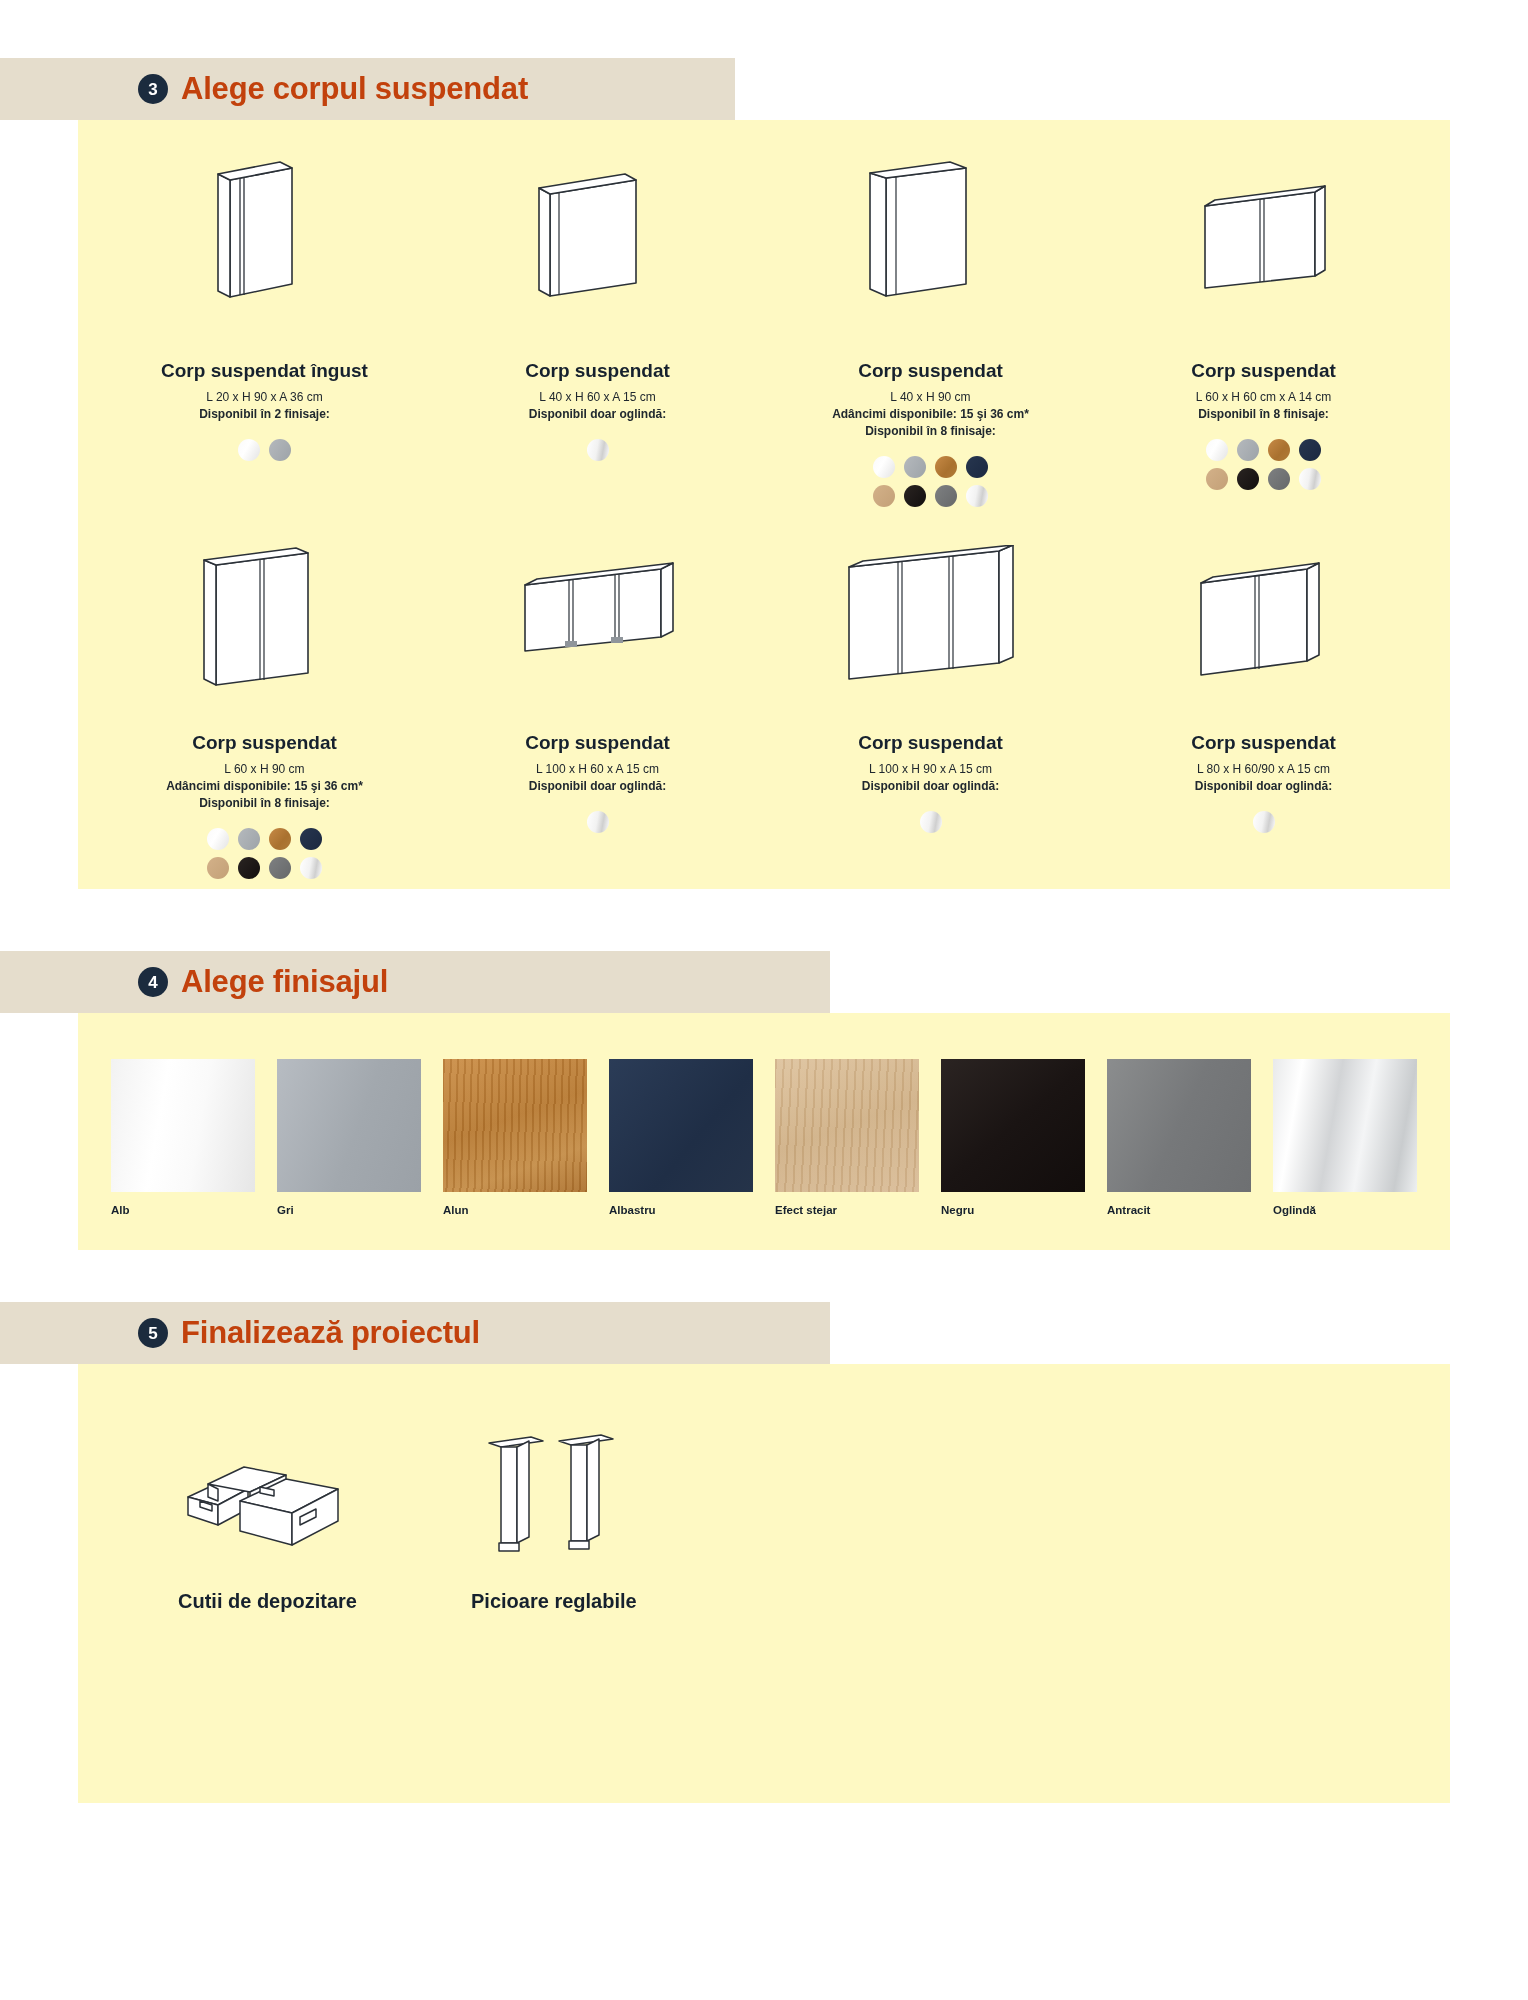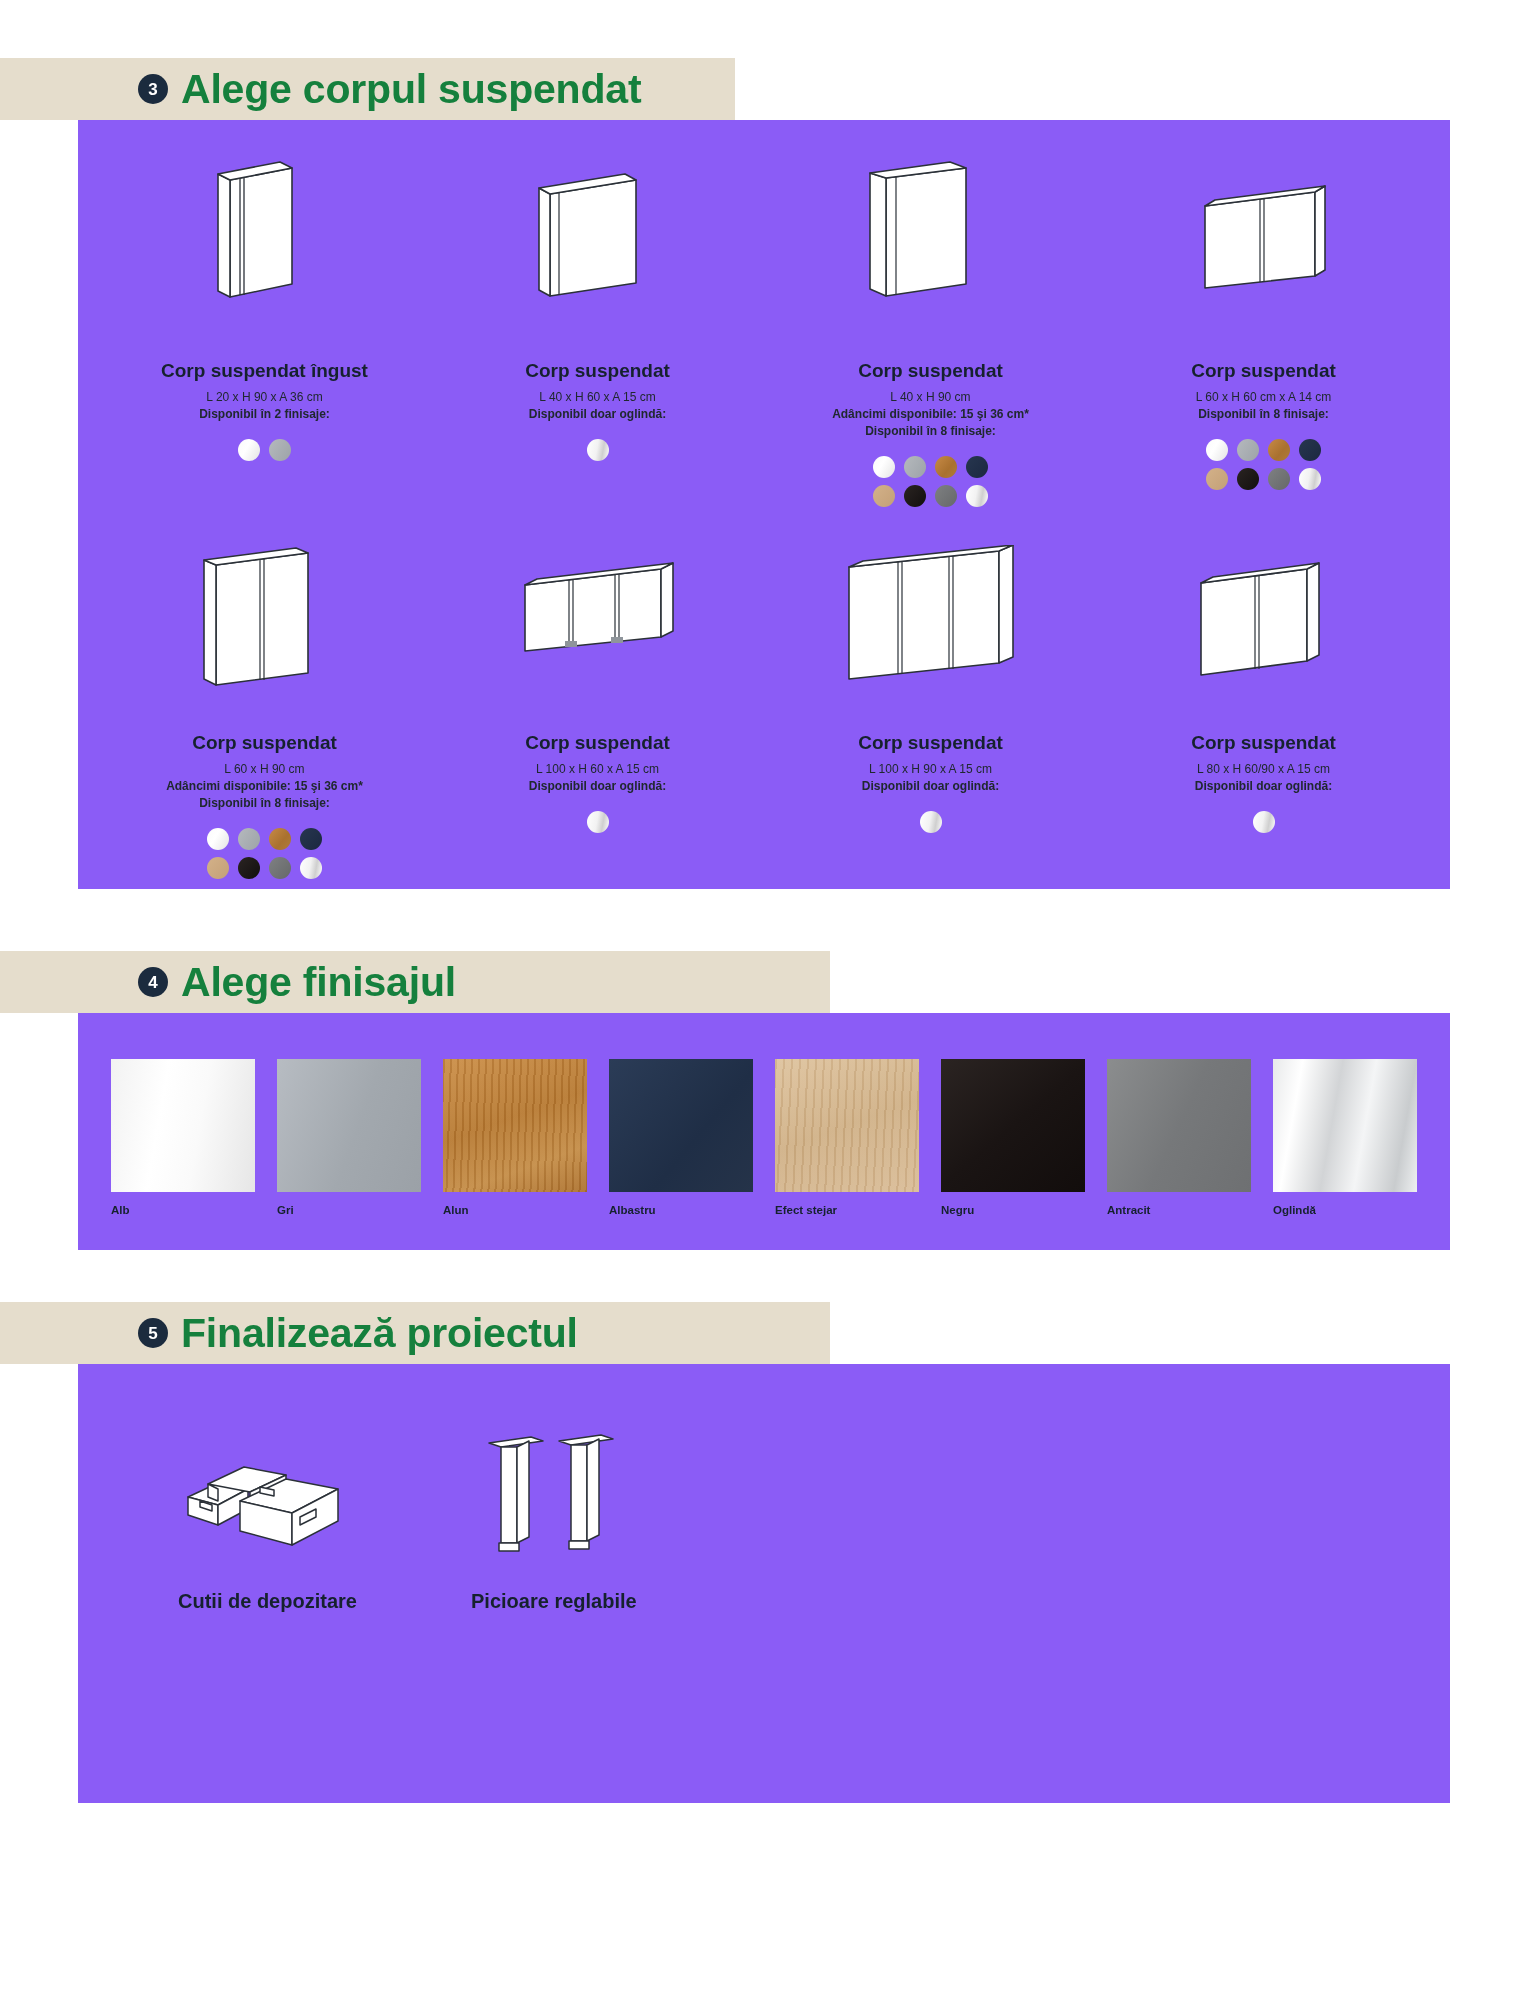--- a/index.html
+++ b/index.html
@@ -29,29 +29,29 @@
   .step-circle {
     width: 30px; height: 30px; border-radius: 50%;
     background: #1b2b3e; color: #fff;
     display: flex; align-items: center; justify-content: center;
     font-size: 17px; font-weight: 700;
     flex: none;
     margin-right: 13px;
     line-height: 1;
   }
   .band-title {
-    font-size: 41px;
+    font-size: 31px;
     font-weight: 700;
-    color: #15803d;
+    color: #c2410c;
     letter-spacing: -0.2px;
     white-space: nowrap;
   }
 
   .panel {
-    background: #8b5cf6;
+    background: #fef9c3;
     margin-left: 78px;
     width: 1372px;
   }
 
   
   .grid {
     display: grid;
     grid-template-columns: repeat(4, 1fr);
     padding: 28px 20px 10px 20px;
   }

